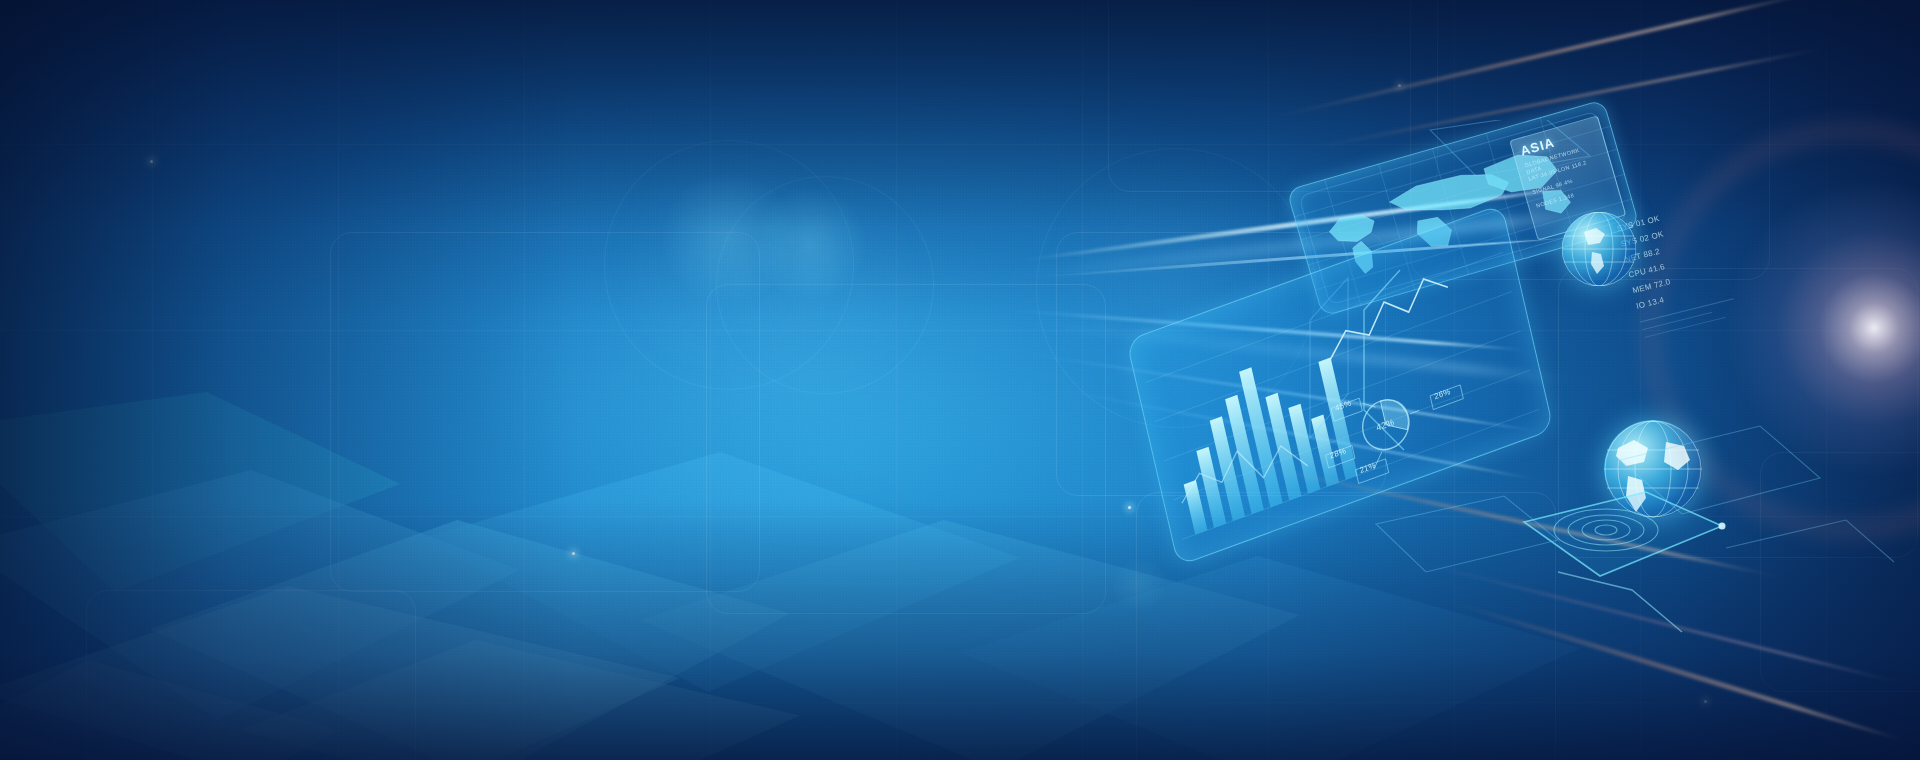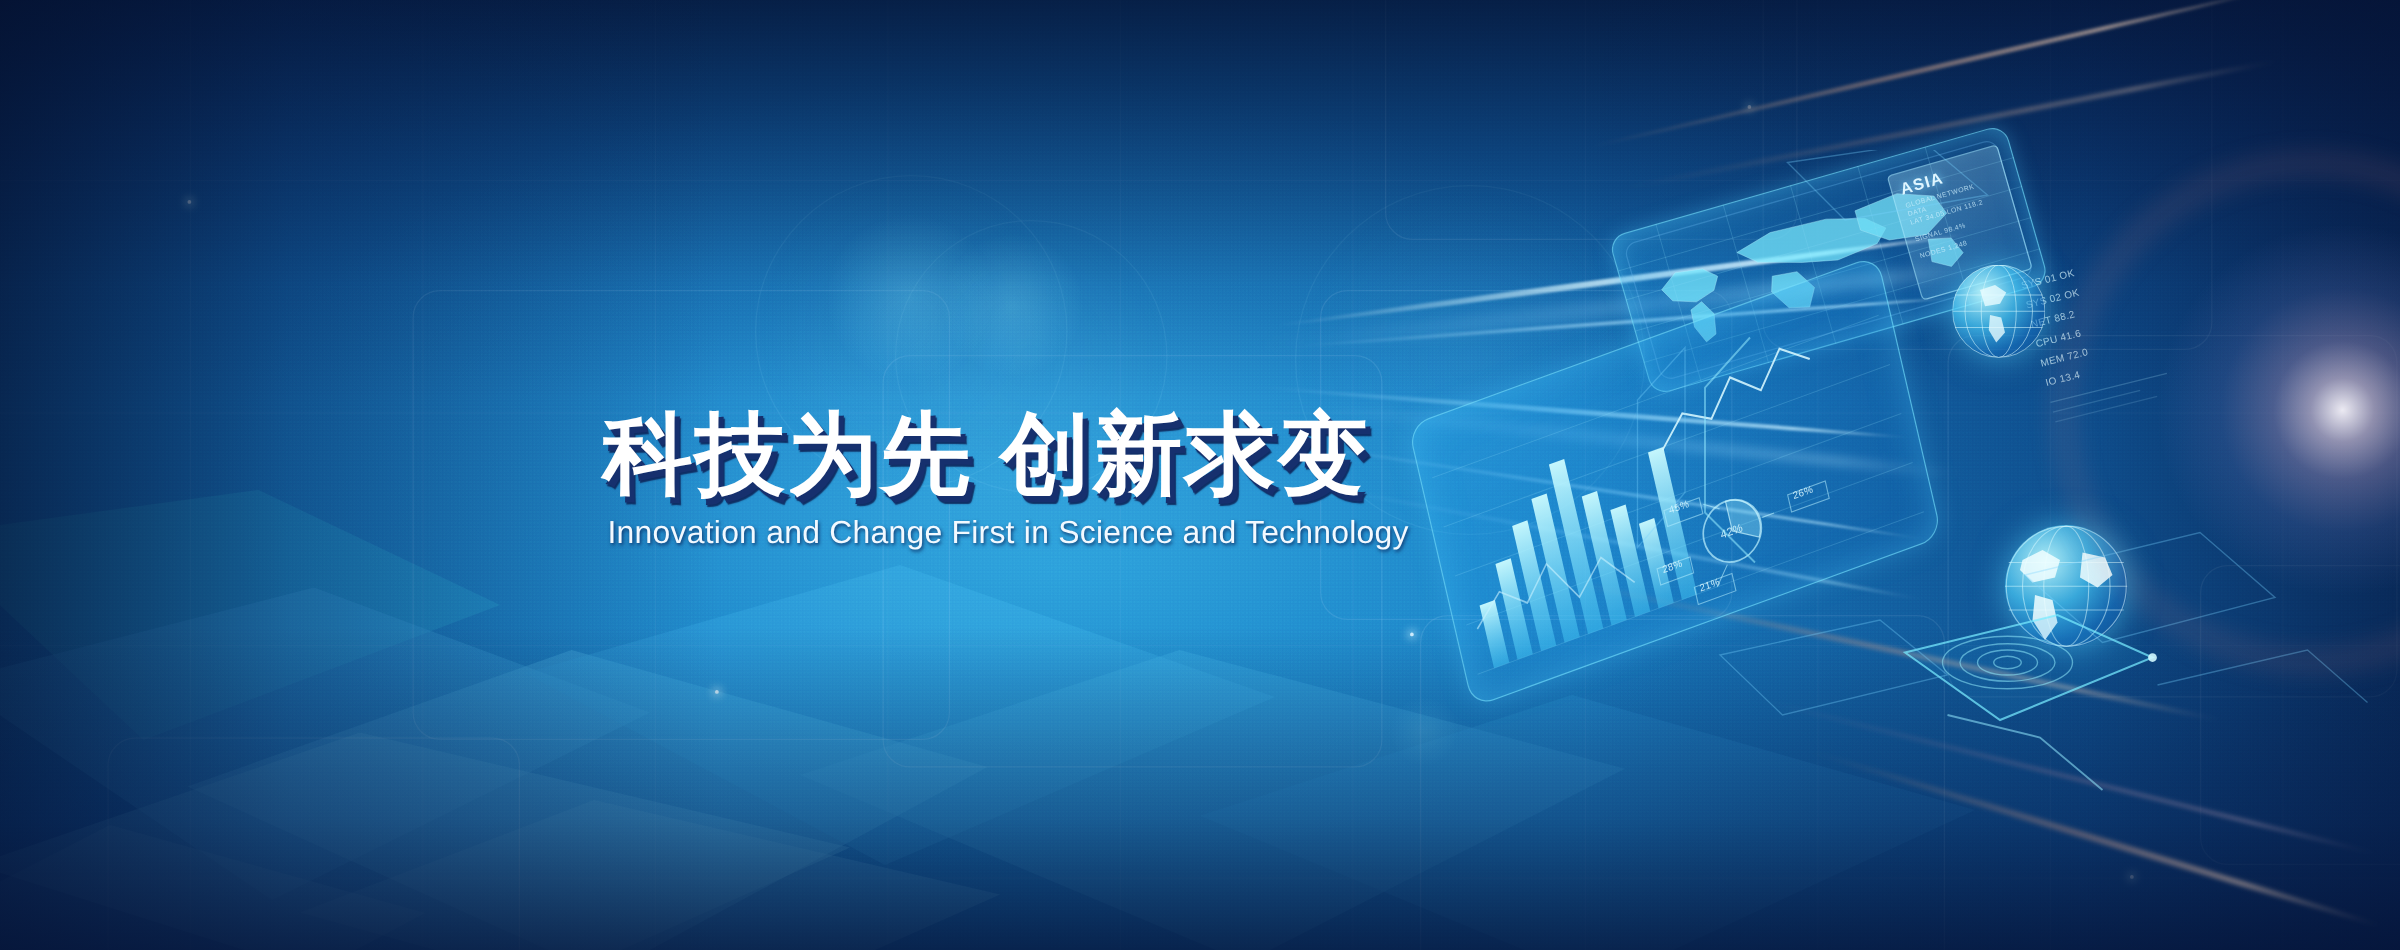--- a/index.html
+++ b/index.html
@@ -356,16 +356,14 @@
       <g fill="none" stroke="rgba(150,235,255,.55)" stroke-width="1.5">
         <path d="M110 150 L74 190 L74 290 L114 330"></path>
         <path d="M268 452 L342 470 L392 512"></path>
       </g>
     </svg>
   </div>
 
   <div id="flare-ring"></div>
   <div id="flare-core"></div>
 
-  <div id="headline">科技为先  创新求变</div>
-  <div id="subtitle">Innovation and Change First in Science and Technology</div>
 
 </div>
 
 </body></html>

